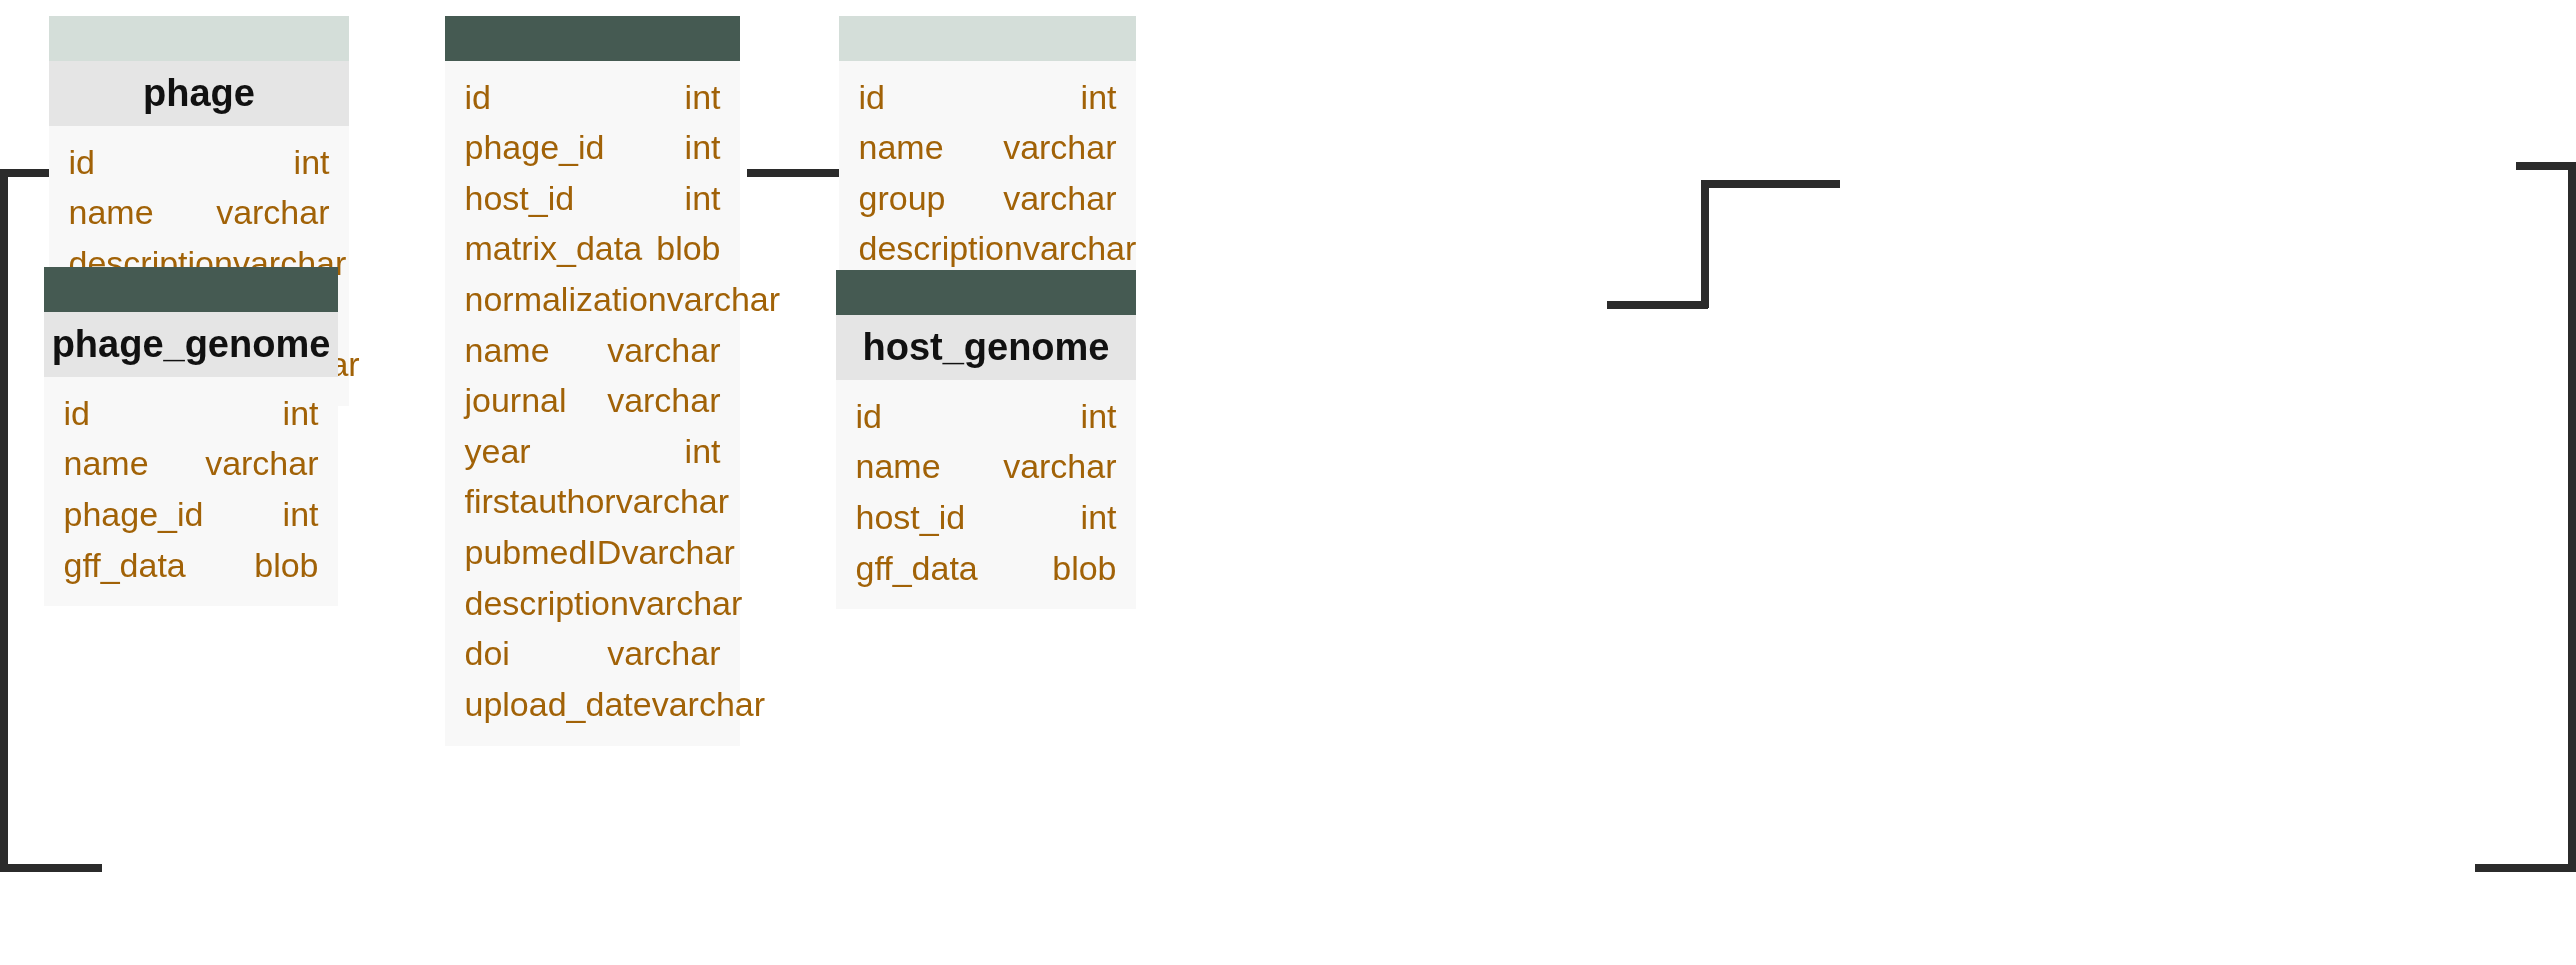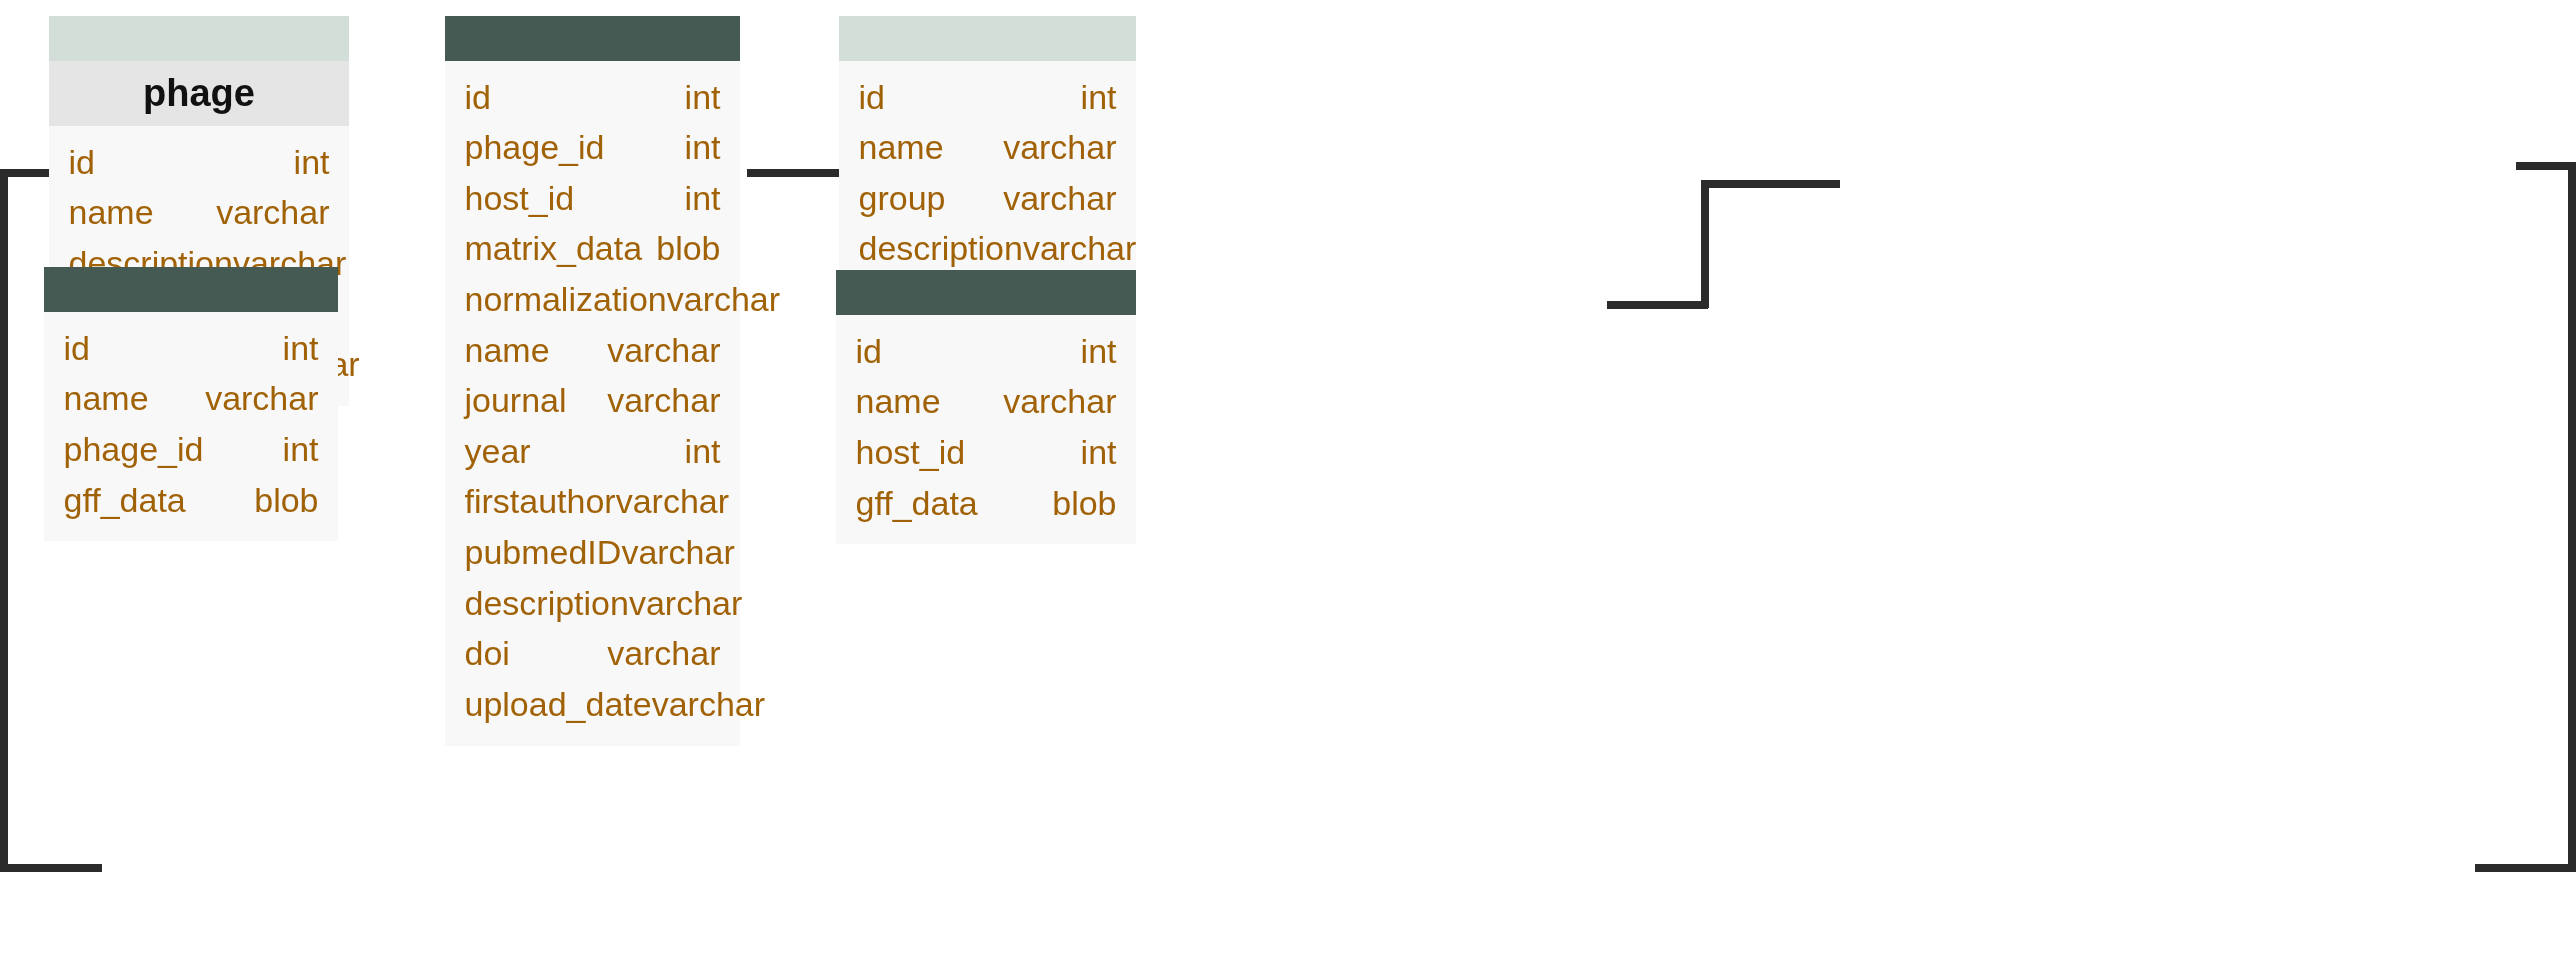--- a/index.html
+++ b/index.html
@@ -182,20 +182,21 @@
       </div>
       <div class="row">
         <span class="col-name">ncbi_id</span>
         <span class="col-type">varchar</span>
       </div>
     </div>
   </div>
 
   <div class="table" style="left:44px;top:255px;width:294px;">
     <div class="tbl-band band-dark"></div>
+    <div class="tbl-title">phage_genome</div>
     <div class="tbl-body">
       <div class="row">
         <span class="col-name">id</span>
         <span class="col-type">int</span>
       </div>
       <div class="row">
         <span class="col-name">name</span>
         <span class="col-type">varchar</span>
       </div>
       <div class="row">
@@ -204,20 +205,21 @@
       </div>
       <div class="row">
         <span class="col-name">gff_data</span>
         <span class="col-type">blob</span>
       </div>
     </div>
   </div>
 
   <div class="table" style="left:836px;top:258px;width:300px;">
     <div class="tbl-band band-dark"></div>
+    <div class="tbl-title">host_genome</div>
     <div class="tbl-body">
       <div class="row">
         <span class="col-name">id</span>
         <span class="col-type">int</span>
       </div>
       <div class="row">
         <span class="col-name">name</span>
         <span class="col-type">varchar</span>
       </div>
       <div class="row">

